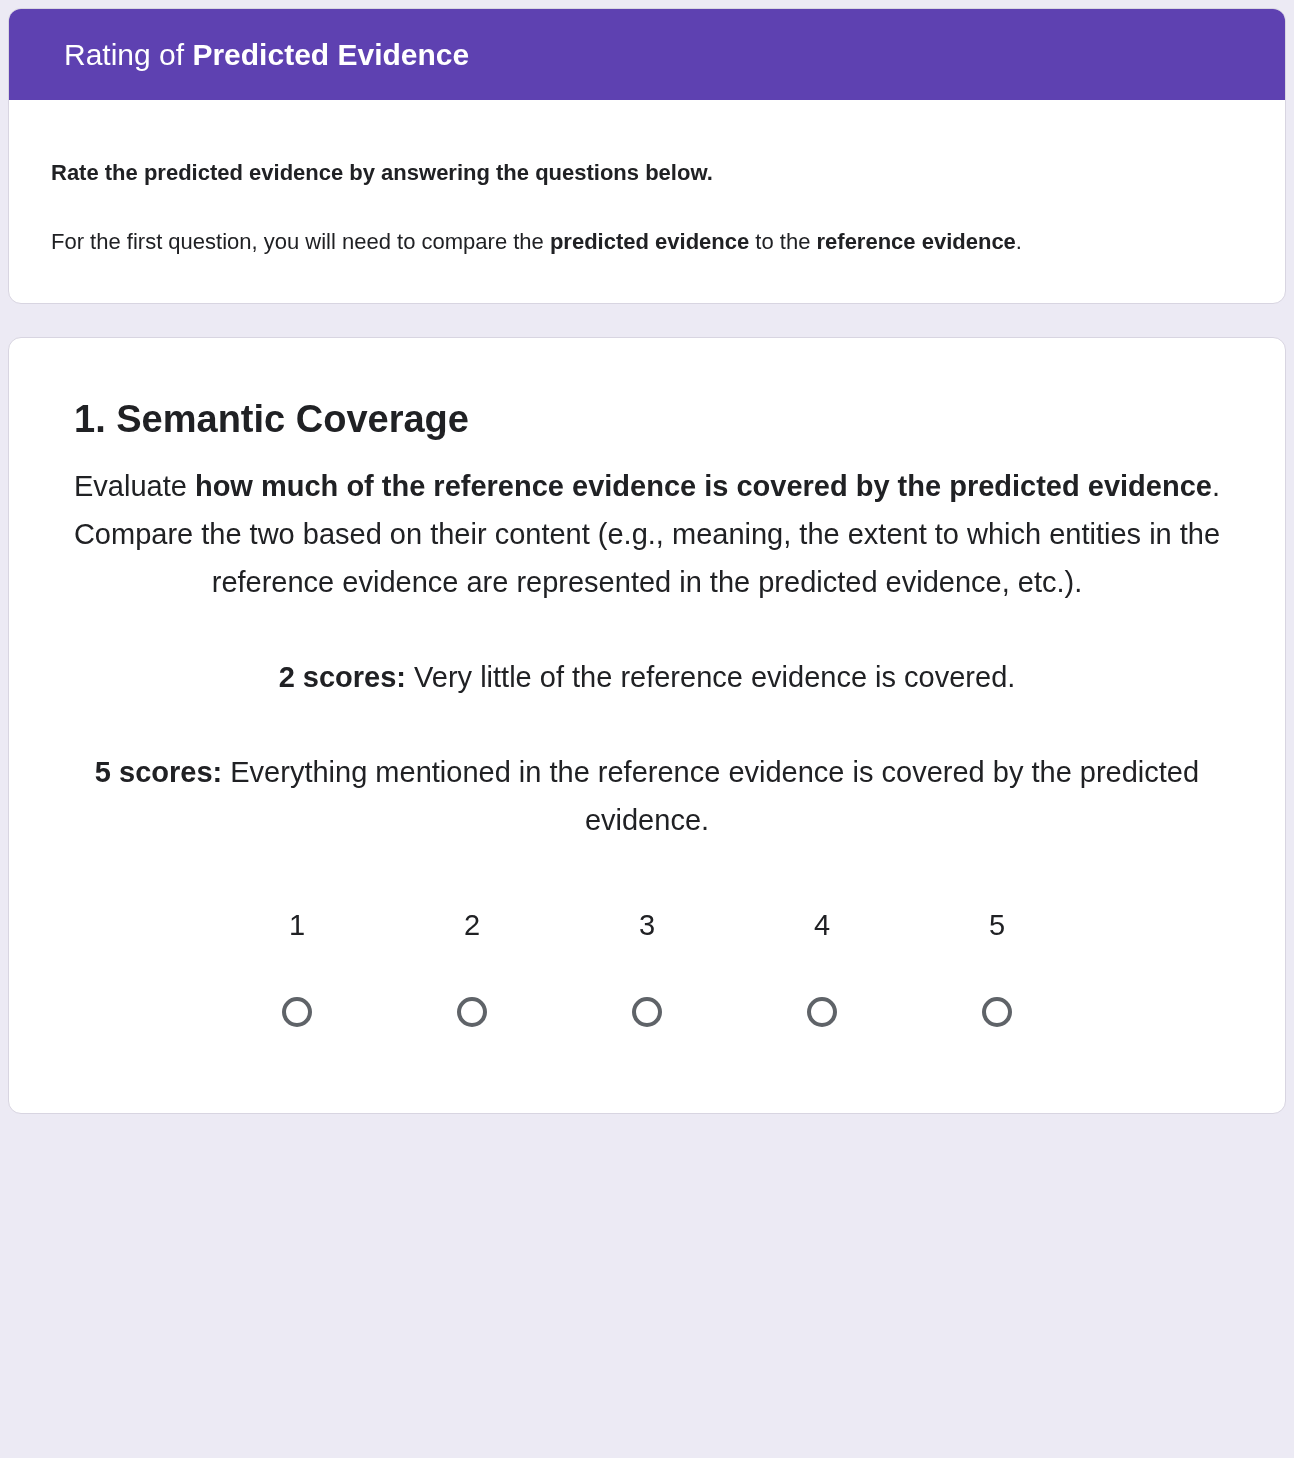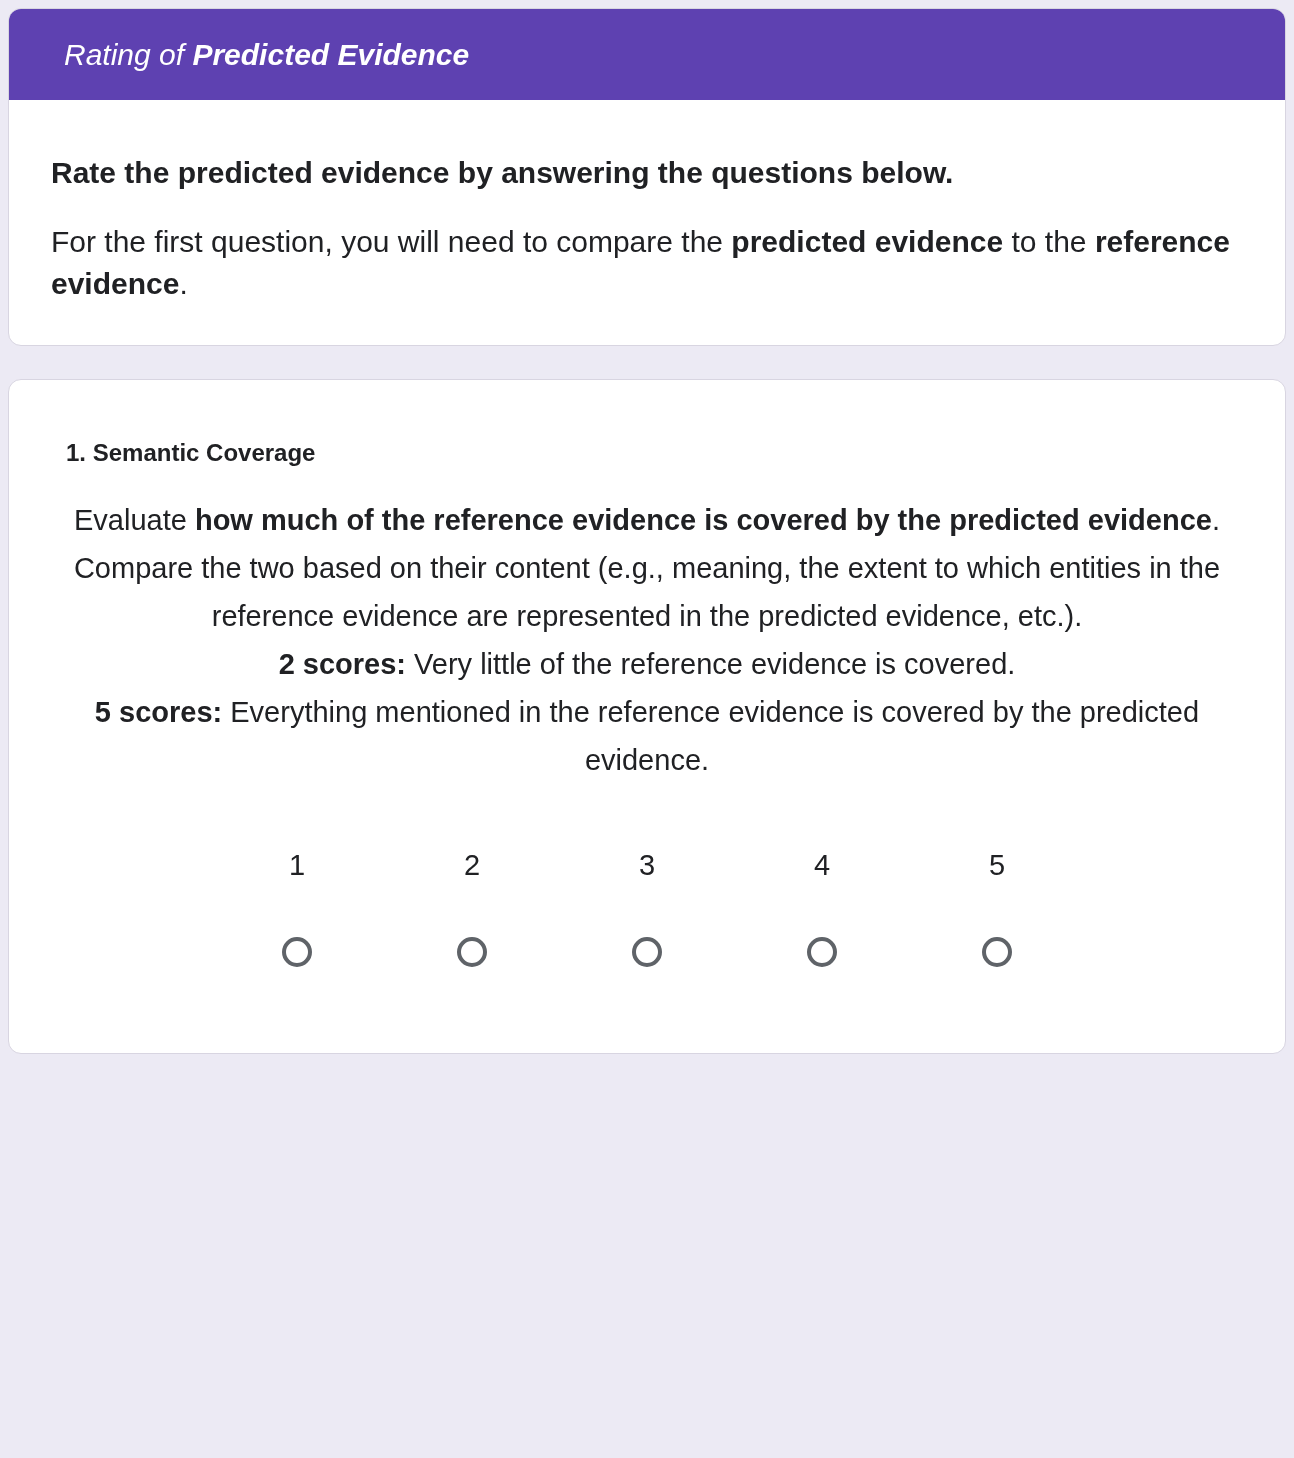--- a/index.html
+++ b/index.html
@@ -38,49 +38,48 @@
   .banner {
     background: var(--header-bg);
     padding: 29px 55px;
   }
   .banner-title {
     margin: 0;
     font-size: 30px;
     line-height: 33px;
     font-weight: 400;
     color: var(--header-text);
-    font-style: italic;
   }
   .banner-title b { font-weight: 700; }
   .header-body {
     padding: 52px 42px 40px 42px;
-    font-size: 30px;
+    font-size: 22px;
     line-height: 42px;
   }
   .header-body p { margin: 0; }
   .header-body p + p { margin-top: 27px; }
   .rich b { font-weight: 700; }
 
   .question-card {
     padding: 49px 57px 86px 57px;
   }
   .q-title {
-    margin: 0;
-    font-size: 24px;
+    margin: 8px;
+    font-size: 38px;
     line-height: 48px;
     font-weight: 700;
   }
   .q-par {
     margin: 0;
     font-size: 29px;
     line-height: 48px;
     text-align: center;
   }
   .q-par.after-title { margin-top: 19px; }
-  .q-par.gap { }
+  .q-par.gap { margin-top: 47px; }
 
   .scale-row {
     display: flex;
     justify-content: center;
     margin-top: 66px;
   }
   .scale-col {
     width: 175px;
     display: flex;
     flex-direction: column;

